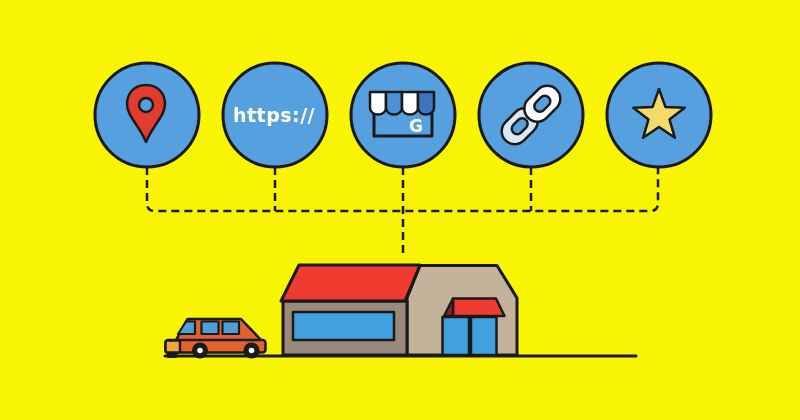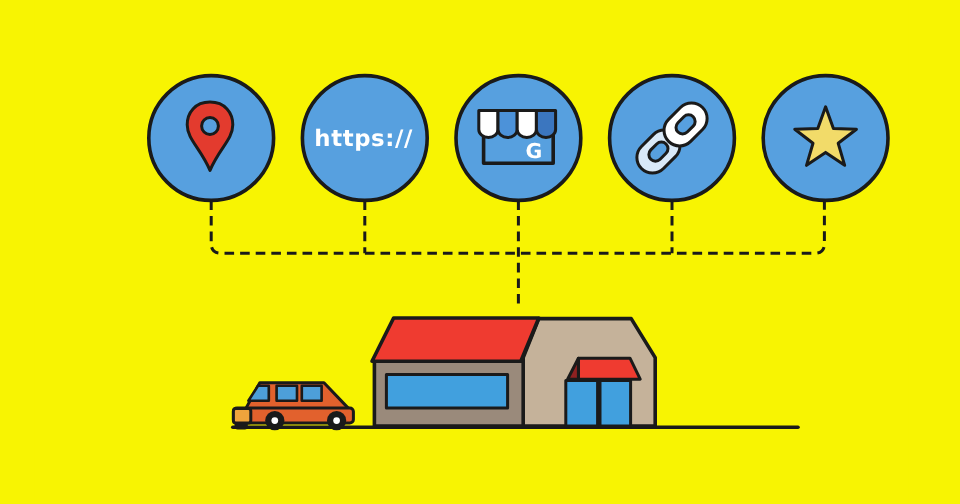--- a/index.html
+++ b/index.html
@@ -1,16 +1,16 @@
 <!DOCTYPE html>
 <html><head>
 <meta charset="utf-8">
 <style>
   html,body{margin:0;padding:0;background:#F8F402;}
-  .stage{width:728px;height:420px;overflow:hidden;position:relative;padding-left:29px;}
+  .stage{width:728px;height:420px;overflow:hidden;position:relative;}
   svg{display:block;}
   .ol3{stroke:#1A1A1A;stroke-width:3;stroke-linejoin:round;stroke-linecap:round;}
   .ol25{stroke:#1A1A1A;stroke-width:2.5;stroke-linejoin:round;stroke-linecap:round;}
   .ol22{stroke:#1A1A1A;stroke-width:2.2;stroke-linejoin:round;}
   .dash{stroke:#1A1A1A;stroke-width:2.5;fill:none;stroke-dasharray:8 5;stroke-linecap:butt;}
   .https-text{font:700 19px "DejaVu Sans", sans-serif;fill:#FFFFFF;letter-spacing:.5px;}
   .g-text{font:700 17px "DejaVu Sans", sans-serif;fill:#FFFFFF;}
 </style>
 </head>
 <body>

